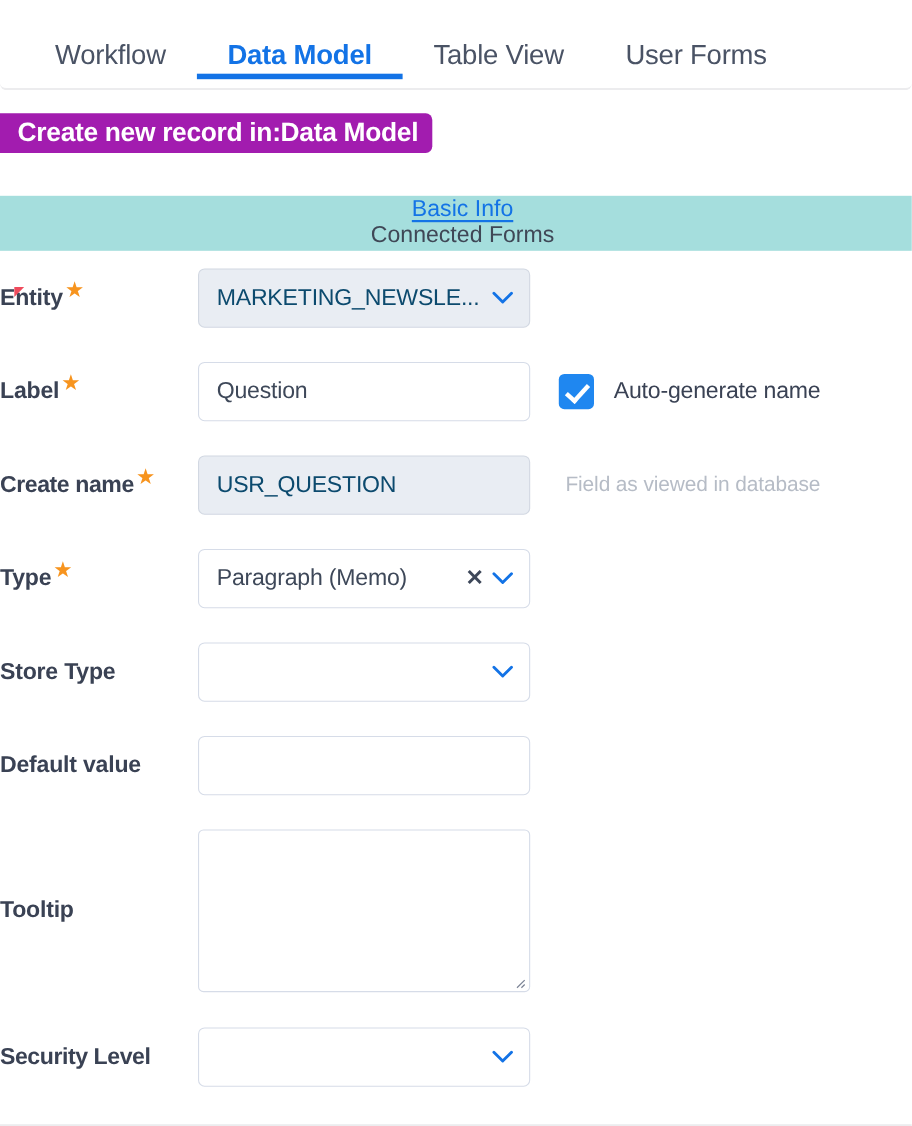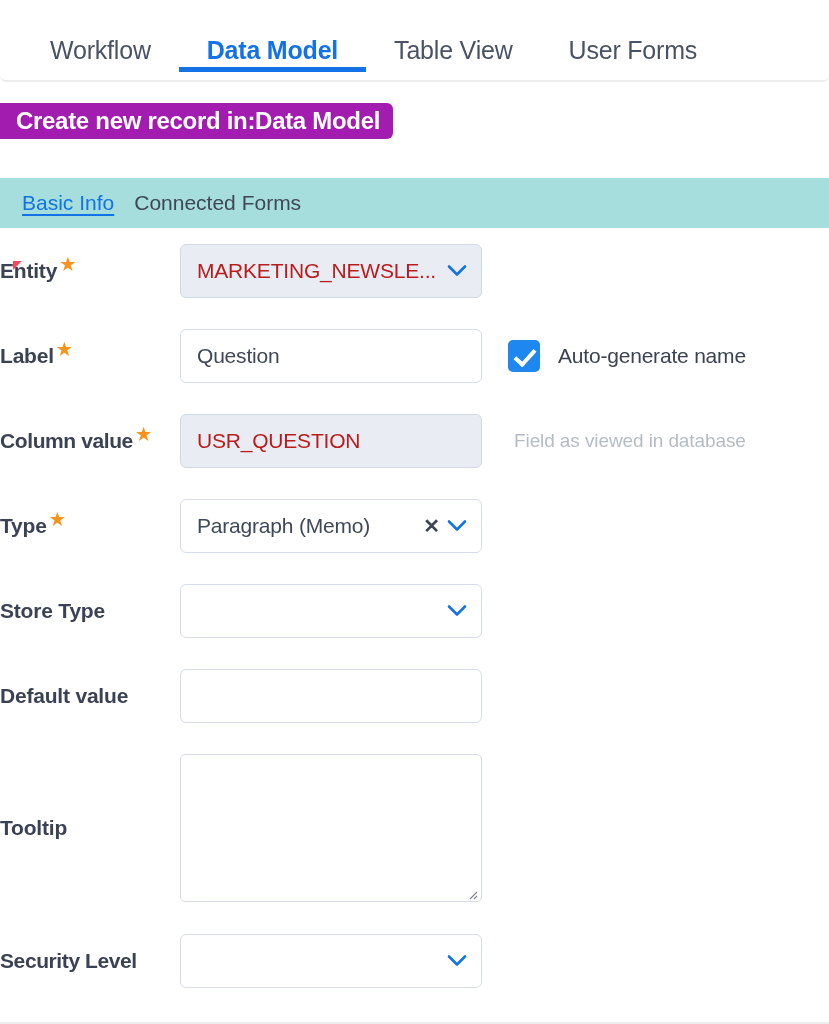--- a/index.html
+++ b/index.html
@@ -76,20 +76,21 @@
 
   
   .subtabs {
     position: absolute;
     left: 0; top: 178px;
     width: 829px; height: 50px;
     background: #a5dedd;
     display: flex;
     align-items: center;
     padding-left: 12px;
+    flex-direction: column;
   }
   .subtab {
     font-size: 21px;
     color: #3f4756;
     padding: 0 10px;
     cursor: pointer;
     white-space: nowrap;
   }
   .subtab.active {
     color: #1373e6;
@@ -148,21 +149,21 @@
     color: #3e4859;
     padding: 0 16px;
     display: flex;
     align-items: center;
     font-family: "Liberation Sans", sans-serif;
     letter-spacing: -0.2px;
   }
   .field.disabled {
     background: #e9edf3;
     border-color: #d2d8e2;
-    color: #b91c1c;
+    color: #0c4a6e;
   }
   .field.select { padding-right: 44px; cursor: pointer; }
   .field .val { overflow: hidden; white-space: nowrap; text-overflow: ellipsis; }
 
   .chev {
     position: absolute;
     right: 15px; top: 50%;
     transform: translateY(-50%);
     pointer-events: auto;
     line-height: 0;
@@ -288,21 +289,21 @@
         </div>
       </div>
       <div class="checkwrap">
         <div class="checkbox"></div>
         <span class="checklabel">Auto-generate name</span>
       </div>
     </div>
 
     <div class="row">
       <div class="label wide">
-        <span>Column value</span><span class="star">★</span>
+        <span>Create name</span><span class="star">★</span>
       </div>
       <div class="control">
         <div class="field disabled">
           <span class="val">USR_QUESTION</span>
         </div>
       </div>
       <span class="helper">Field as viewed in database</span>
     </div>
 
     <div class="row">

